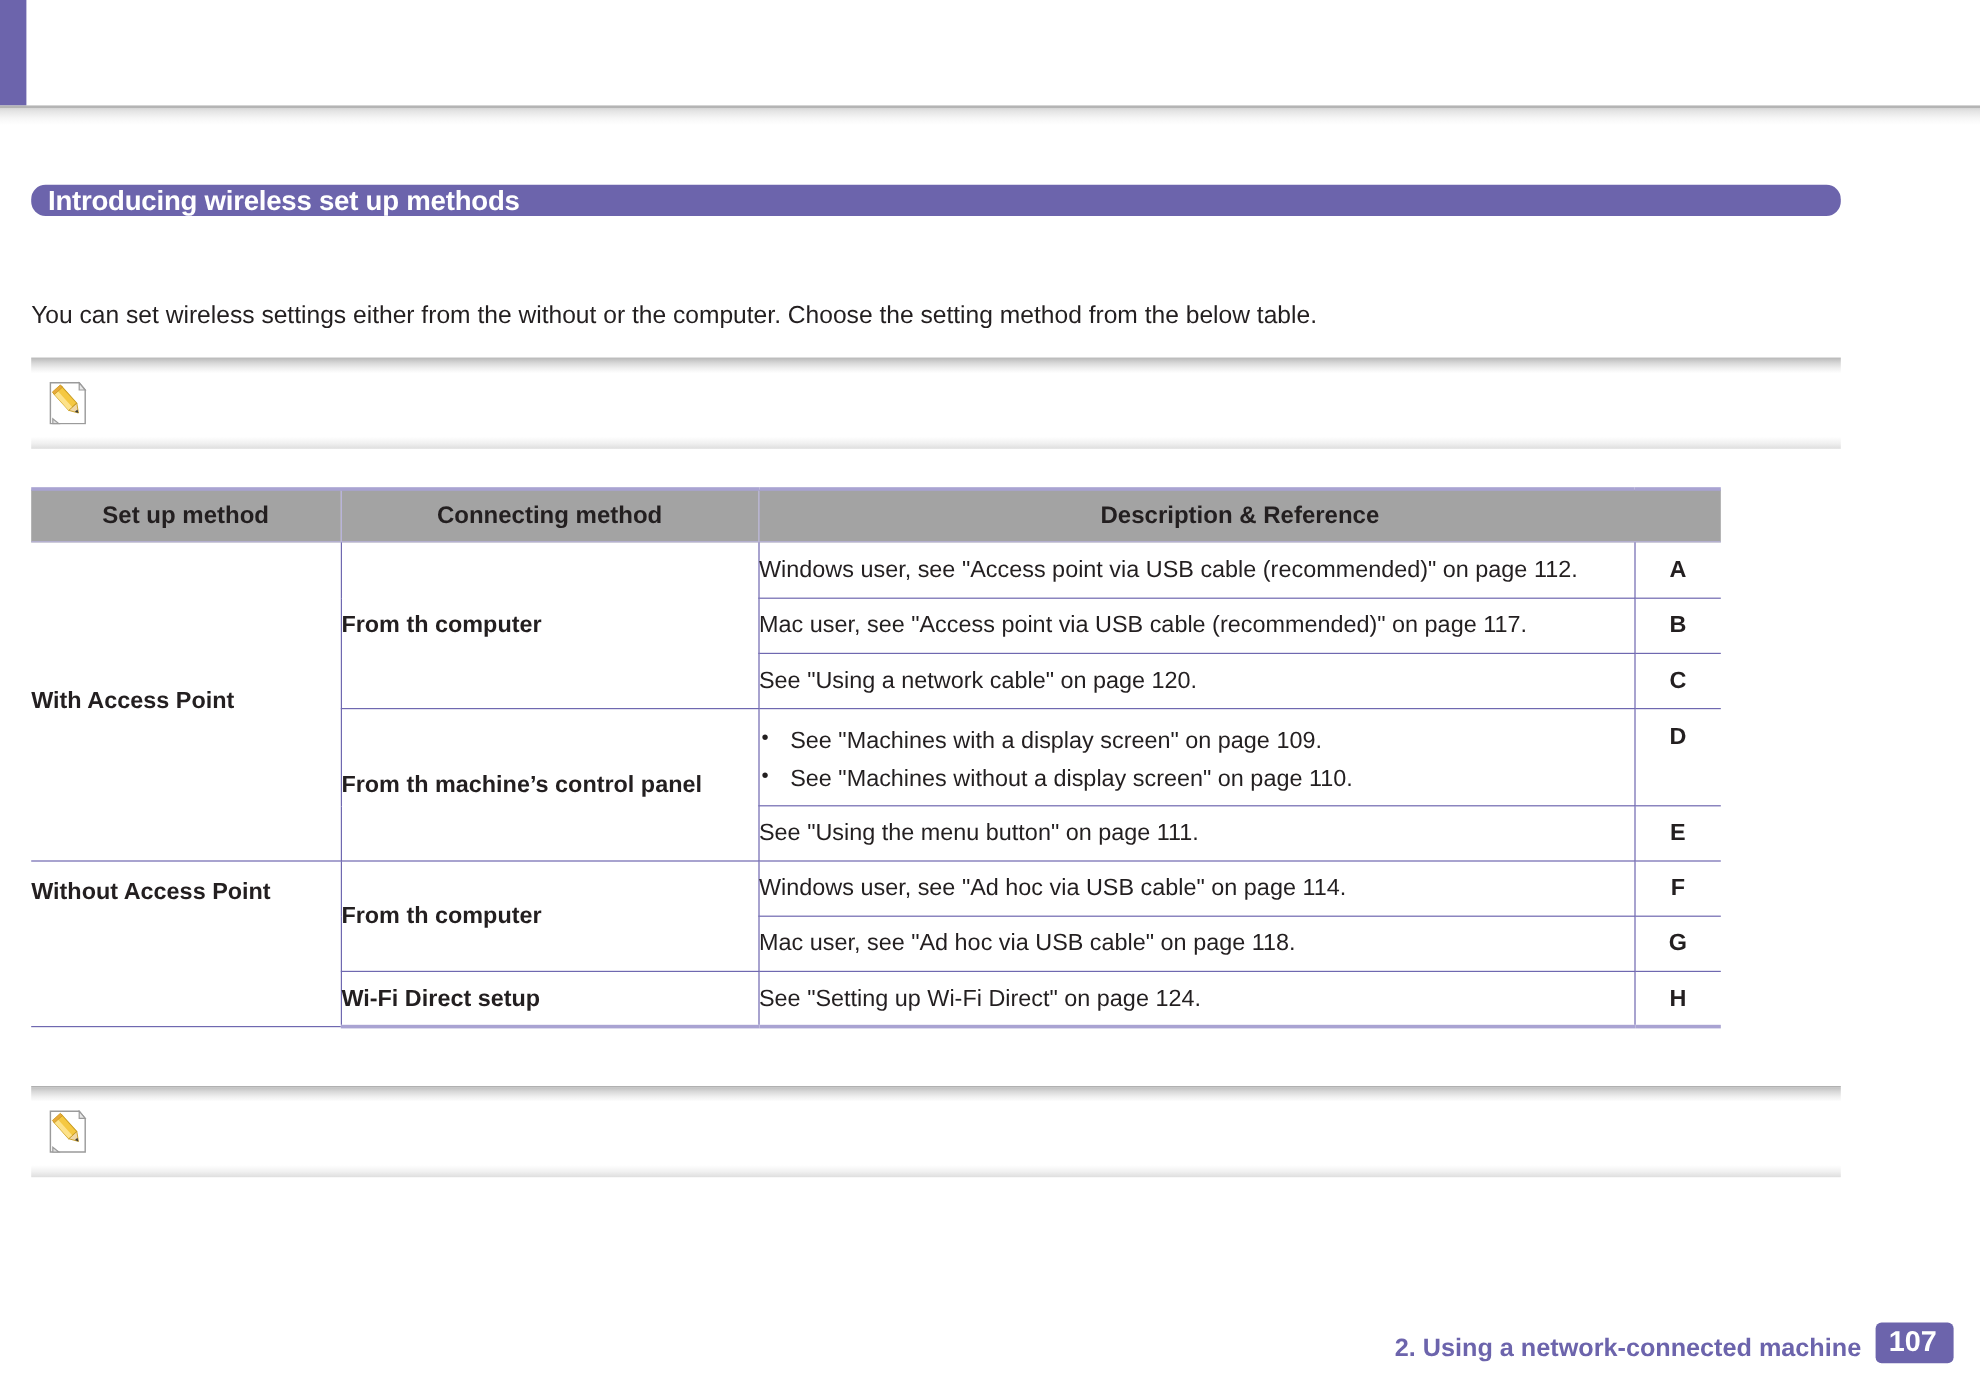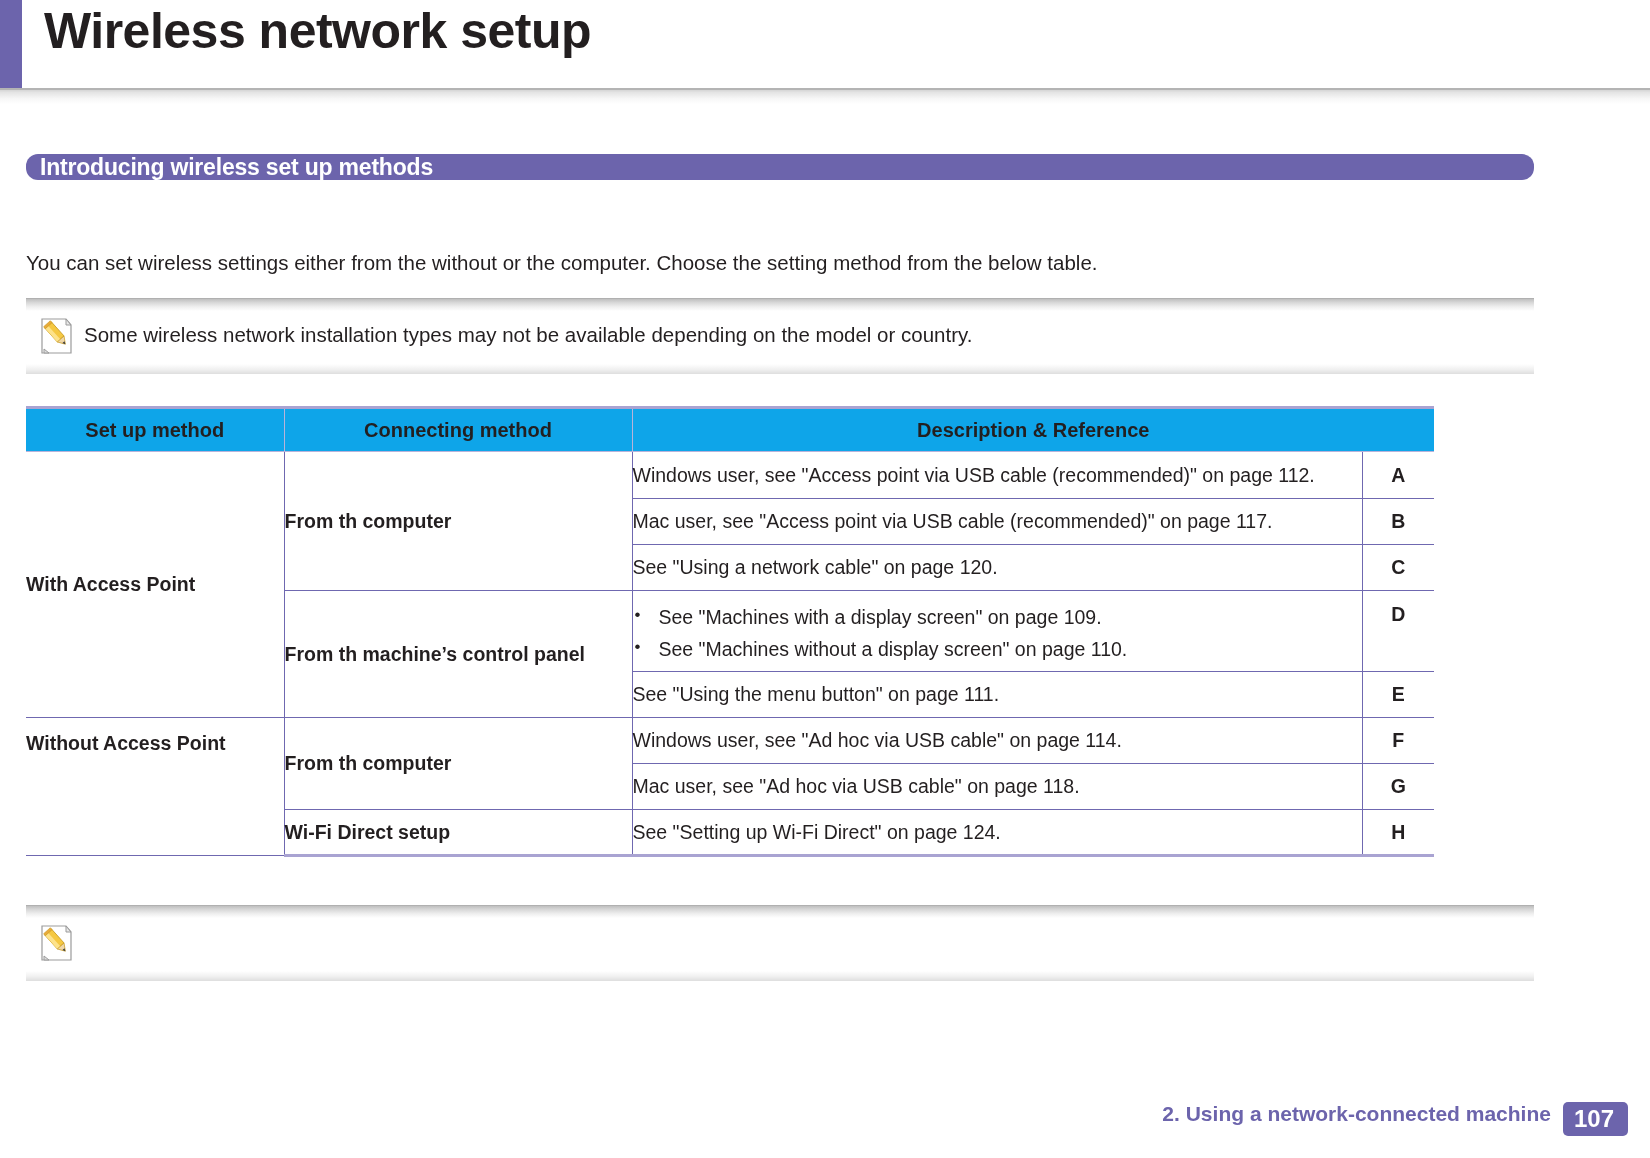--- a/index.html
+++ b/index.html
@@ -129,21 +129,21 @@
   }
   table.setup-table th,
   table.setup-table td {
     border: 1px solid #6f68b0;
     padding: 0;
     vertical-align: middle;
     font-size: 19.5px;
     color: #231f20;
   }
   table.setup-table thead th {
-    background: #0ea5e9;
+    background: #a3a3a3;
     font-weight: bold;
     font-size: 20px;
     text-align: center;
     height: 44px;
     border-top: 3px solid #a9a3d2;
     border-left-color: #b8b3da;
     border-right-color: #b8b3da;
     border-bottom-color: #b8b3da;
   }
   table.setup-table thead th:first-child { border-left: none; }
@@ -192,21 +192,21 @@
     position: absolute;
     left: 2px; top: -1px;
     font-size: 17px;
   }
 
   
   .footer {
     position: absolute;
     right: 22px; bottom: 22px;
     display: flex;
-    align-items: flex-start;
+    align-items: flex-end;
   }
   .footer-label {
     color: #6c64ac;
     font-size: 21px;
     font-weight: bold;
     padding-right: 12px;
     white-space: nowrap;
   }
   .footer-pagebox {
     background: #6c64ac;
@@ -216,21 +216,20 @@
     border-radius: 5px;
     padding: 4px 14px 5px 11px;
     line-height: 1.05;
   }
 </style>
 </head>
 <body>
 
 <div class="title-zone">
   <div class="title-accent-bar"></div>
-  <div class="page-title">Wireless network setup</div>
   <div class="title-underline"></div>
 </div>
 
 <div class="section-band">
   <span class="section-band-title">Introducing wireless set up methods</span>
 </div>
 
 <p class="intro-para">You can set wireless settings either from the without or the computer. Choose the setting method from the below table.</p>
 
 <div class="note-box" id="note-top">
@@ -243,21 +242,20 @@
         <polygon points="4,31 4,35 9,35" fill="#e0e0e0" stroke="#9b9b9b" stroke-width="1"></polygon>
         <g transform="rotate(-42 18 18)">
           <rect x="13.5" y="3" width="9" height="19" fill="#f5c842" stroke="#c79a1e" stroke-width="0.8"></rect>
           <rect x="13.5" y="3" width="4" height="19" fill="#fde28a"></rect>
           <rect x="13.5" y="1.5" width="9" height="2.6" fill="#e9a93a" stroke="#c79a1e" stroke-width="0.6"></rect>
           <polygon points="13.5,22 22.5,22 18,29" fill="#f0d7a8" stroke="#c79a1e" stroke-width="0.7"></polygon>
           <polygon points="16.6,26.2 19.4,26.2 18,29" fill="#3b3b3b"></polygon>
         </g>
       </svg>
     </span>
-    <span class="note-text">Some wireless network installation types may not be available depending on the model or country.</span>
   </div>
   <div class="note-bottom-shade"></div>
 </div>
 
 <div class="table-wrap">
   <table class="setup-table">
     <colgroup>
       <col style="width:258px">
       <col style="width:348px">
       <col style="width:730px">

